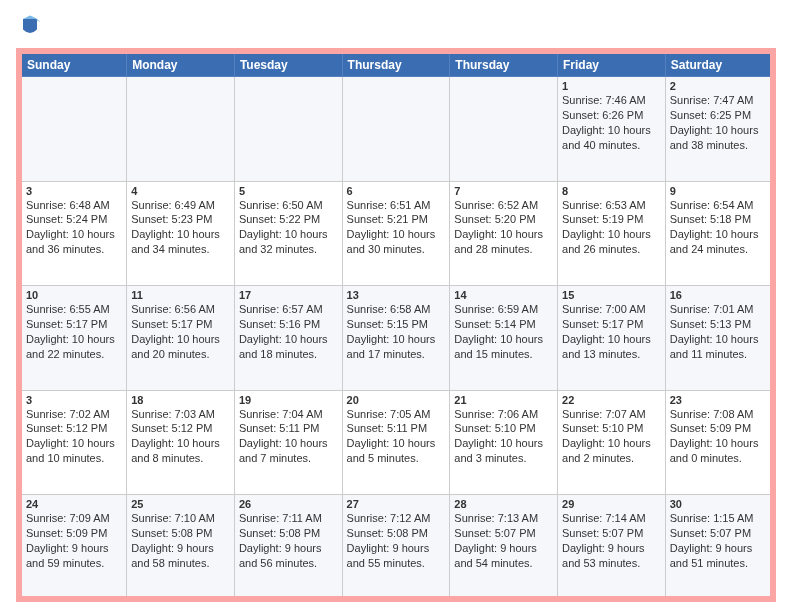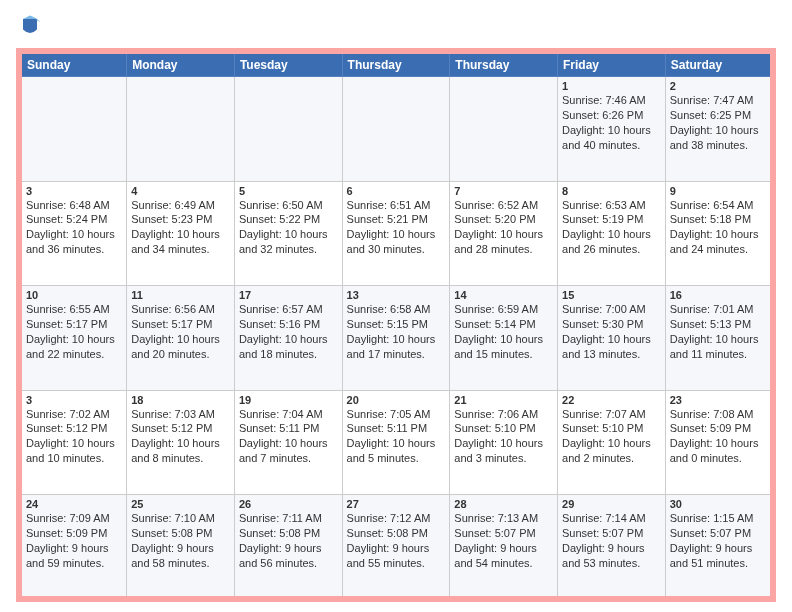--- a/index.html
+++ b/index.html
@@ -232,21 +232,21 @@
           </td>
           <td>
             <span class="day-num">14</span>
             <div class="cell-text">Sunrise: 6:59 AM
 Sunset: 5:14 PM
 Daylight: 10 hours and 15 minutes.</div>
           </td>
           <td>
             <span class="day-num">15</span>
             <div class="cell-text">Sunrise: 7:00 AM
-Sunset: 5:30 PM
+Sunset: 5:17 PM
 Daylight: 10 hours and 13 minutes.</div>
           </td>
           <td>
             <span class="day-num">16</span>
             <div class="cell-text">Sunrise: 7:01 AM
 Sunset: 5:13 PM
 Daylight: 10 hours and 11 minutes.</div>
           </td>
         </tr>
         <tr>

